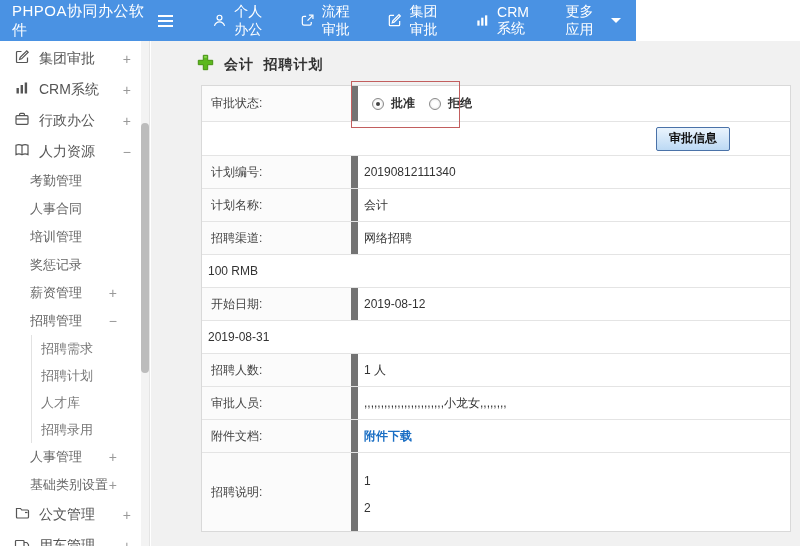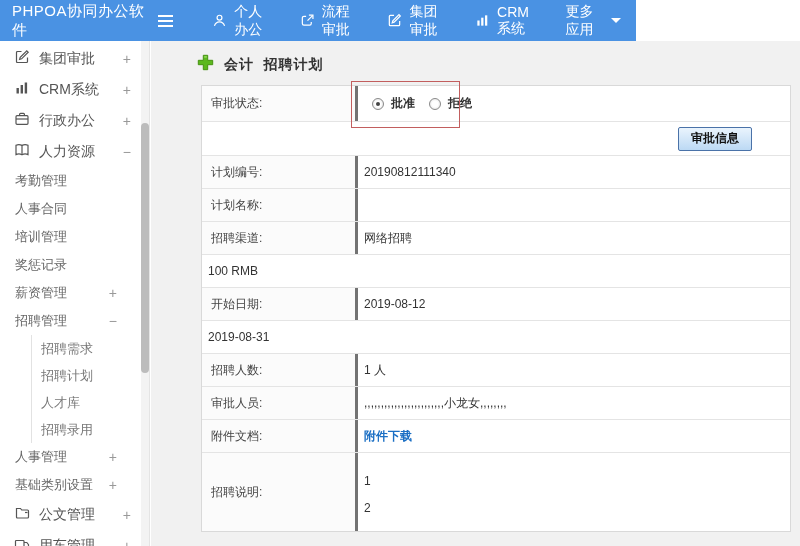--- a/index.html
+++ b/index.html
@@ -18,46 +18,46 @@
   .nav-item svg { display:block; }
   .caret { width:0; height:0; border-left:5px solid transparent; border-right:5px solid transparent;
     border-top:5px solid #fff; margin-left:2px; }
 
   
   .sidebar { position:absolute; left:0; top:41px; width:150px; height:505px;
     background:#fff; border-right:1px solid #e4e4e4; padding-top:2px; overflow:hidden; }
   .side-item { position:relative; display:flex; align-items:center; cursor:pointer; color:#555; }
   .lv0 { height:31px; padding-left:14px; font-size:14px; gap:9px; }
   .lv0 svg { flex:0 0 auto; }
-  .lv1 { height:28px; padding-left:15px; font-size:13px; color:#666; }
+  .lv1 { height:28px; padding-left:30px; font-size:13px; color:#666; }
   .lv2 { height:27px; padding-left:41px; font-size:13px; color:#777; }
   .toggle { position:absolute; right:18px; top:50%; transform:translateY(-50%);
     font-size:14px; color:#999; font-weight:400; }
   .lv1 .toggle { right:32px; }
   .lv2-guide { position:absolute; left:31px; top:294px; width:1px; height:108px; background:#e2e2e2; }
   .sb-track { position:absolute; right:0; top:0; width:8px; height:505px; background:#f3f3f3; }
   .sb-thumb { position:absolute; right:0; top:82px; width:8px; height:250px;
     background:#bcbcbc; border-radius:4px; cursor:pointer; }
 
   
   .main { position:absolute; left:151px; top:41px; width:649px; height:505px; background:#f1f1f1; }
   .page-head { position:absolute; left:46px; top:13px; display:flex; align-items:center; gap:10px; }
   .page-title { font-size:14px; font-weight:bold; color:#333; letter-spacing:1px;font-family:Liberation Mono, monospace; }
 
   .detail-table { position:absolute; left:50px; top:44px; width:590px;
     background:#fff; border:1px solid #d9d9d9; }
   .trow { display:flex; border-bottom:1px solid #e4e4e4; }
   .trow:last-child { border-bottom:none; }
-  .tlab { width:156px; background:#fbfbfb; border-right:3px solid #737373;
+  .tlab { width:156px; background:#fbfbfb; border-right:7px solid #737373;
     display:flex; align-items:center; padding-left:9px; font-size:12px; color:#444; }
   .tval { flex:1; display:flex; align-items:center; padding-left:6px; font-size:12px; color:#333; }
   .h36 { height:36px; } .h33 { height:33px; } .h78 { height:78px; }
 
   .btn-row { display:flex; align-items:center; justify-content:flex-end;
-    height:34px; padding-right:38px; background:#fff; border-bottom:1px solid #e4e4e4; }
+    height:34px; padding-right:60px; background:#fff; border-bottom:1px solid #e4e4e4; }
   .approve-btn { height:24px; padding:0 12px; font-size:12px; font-weight:bold; color:#111;
     background:linear-gradient(#eaf4fd,#bcd9f4); border:1px solid #4a72a8; border-radius:2px;
     cursor:pointer; font-family:inherit; }
 
   .radio-group { display:flex; align-items:center; gap:14px; padding-left:8px; }
   .radio-opt { display:flex; align-items:center; gap:7px; cursor:pointer; }
   .radio { width:12px; height:12px; border-radius:50%; border:1px solid #8a8a8a;
     background:radial-gradient(#fff 40%, #dcdcdc); position:relative; }
   .radio.on::after { content:""; position:absolute; left:3px; top:3px;
     width:4px; height:4px; border-radius:50%; background:#444; }
@@ -287,20 +287,21 @@
       <button class="approve-btn">审批信息</button>
     </div>
 
     <div class="trow h33">
       <div class="tlab">计划编号:</div>
       <div class="tval">20190812111340</div>
     </div>
 
     <div class="trow h33">
       <div class="tlab">计划名称:</div>
+      <div class="tval">会计</div>
     </div>
 
     <div class="trow h33">
       <div class="tlab">招聘渠道:</div>
       <div class="tval">网络招聘</div>
     </div>
 
     <div class="trow h33">
       <div class="tval">100 RMB</div>
     </div>

